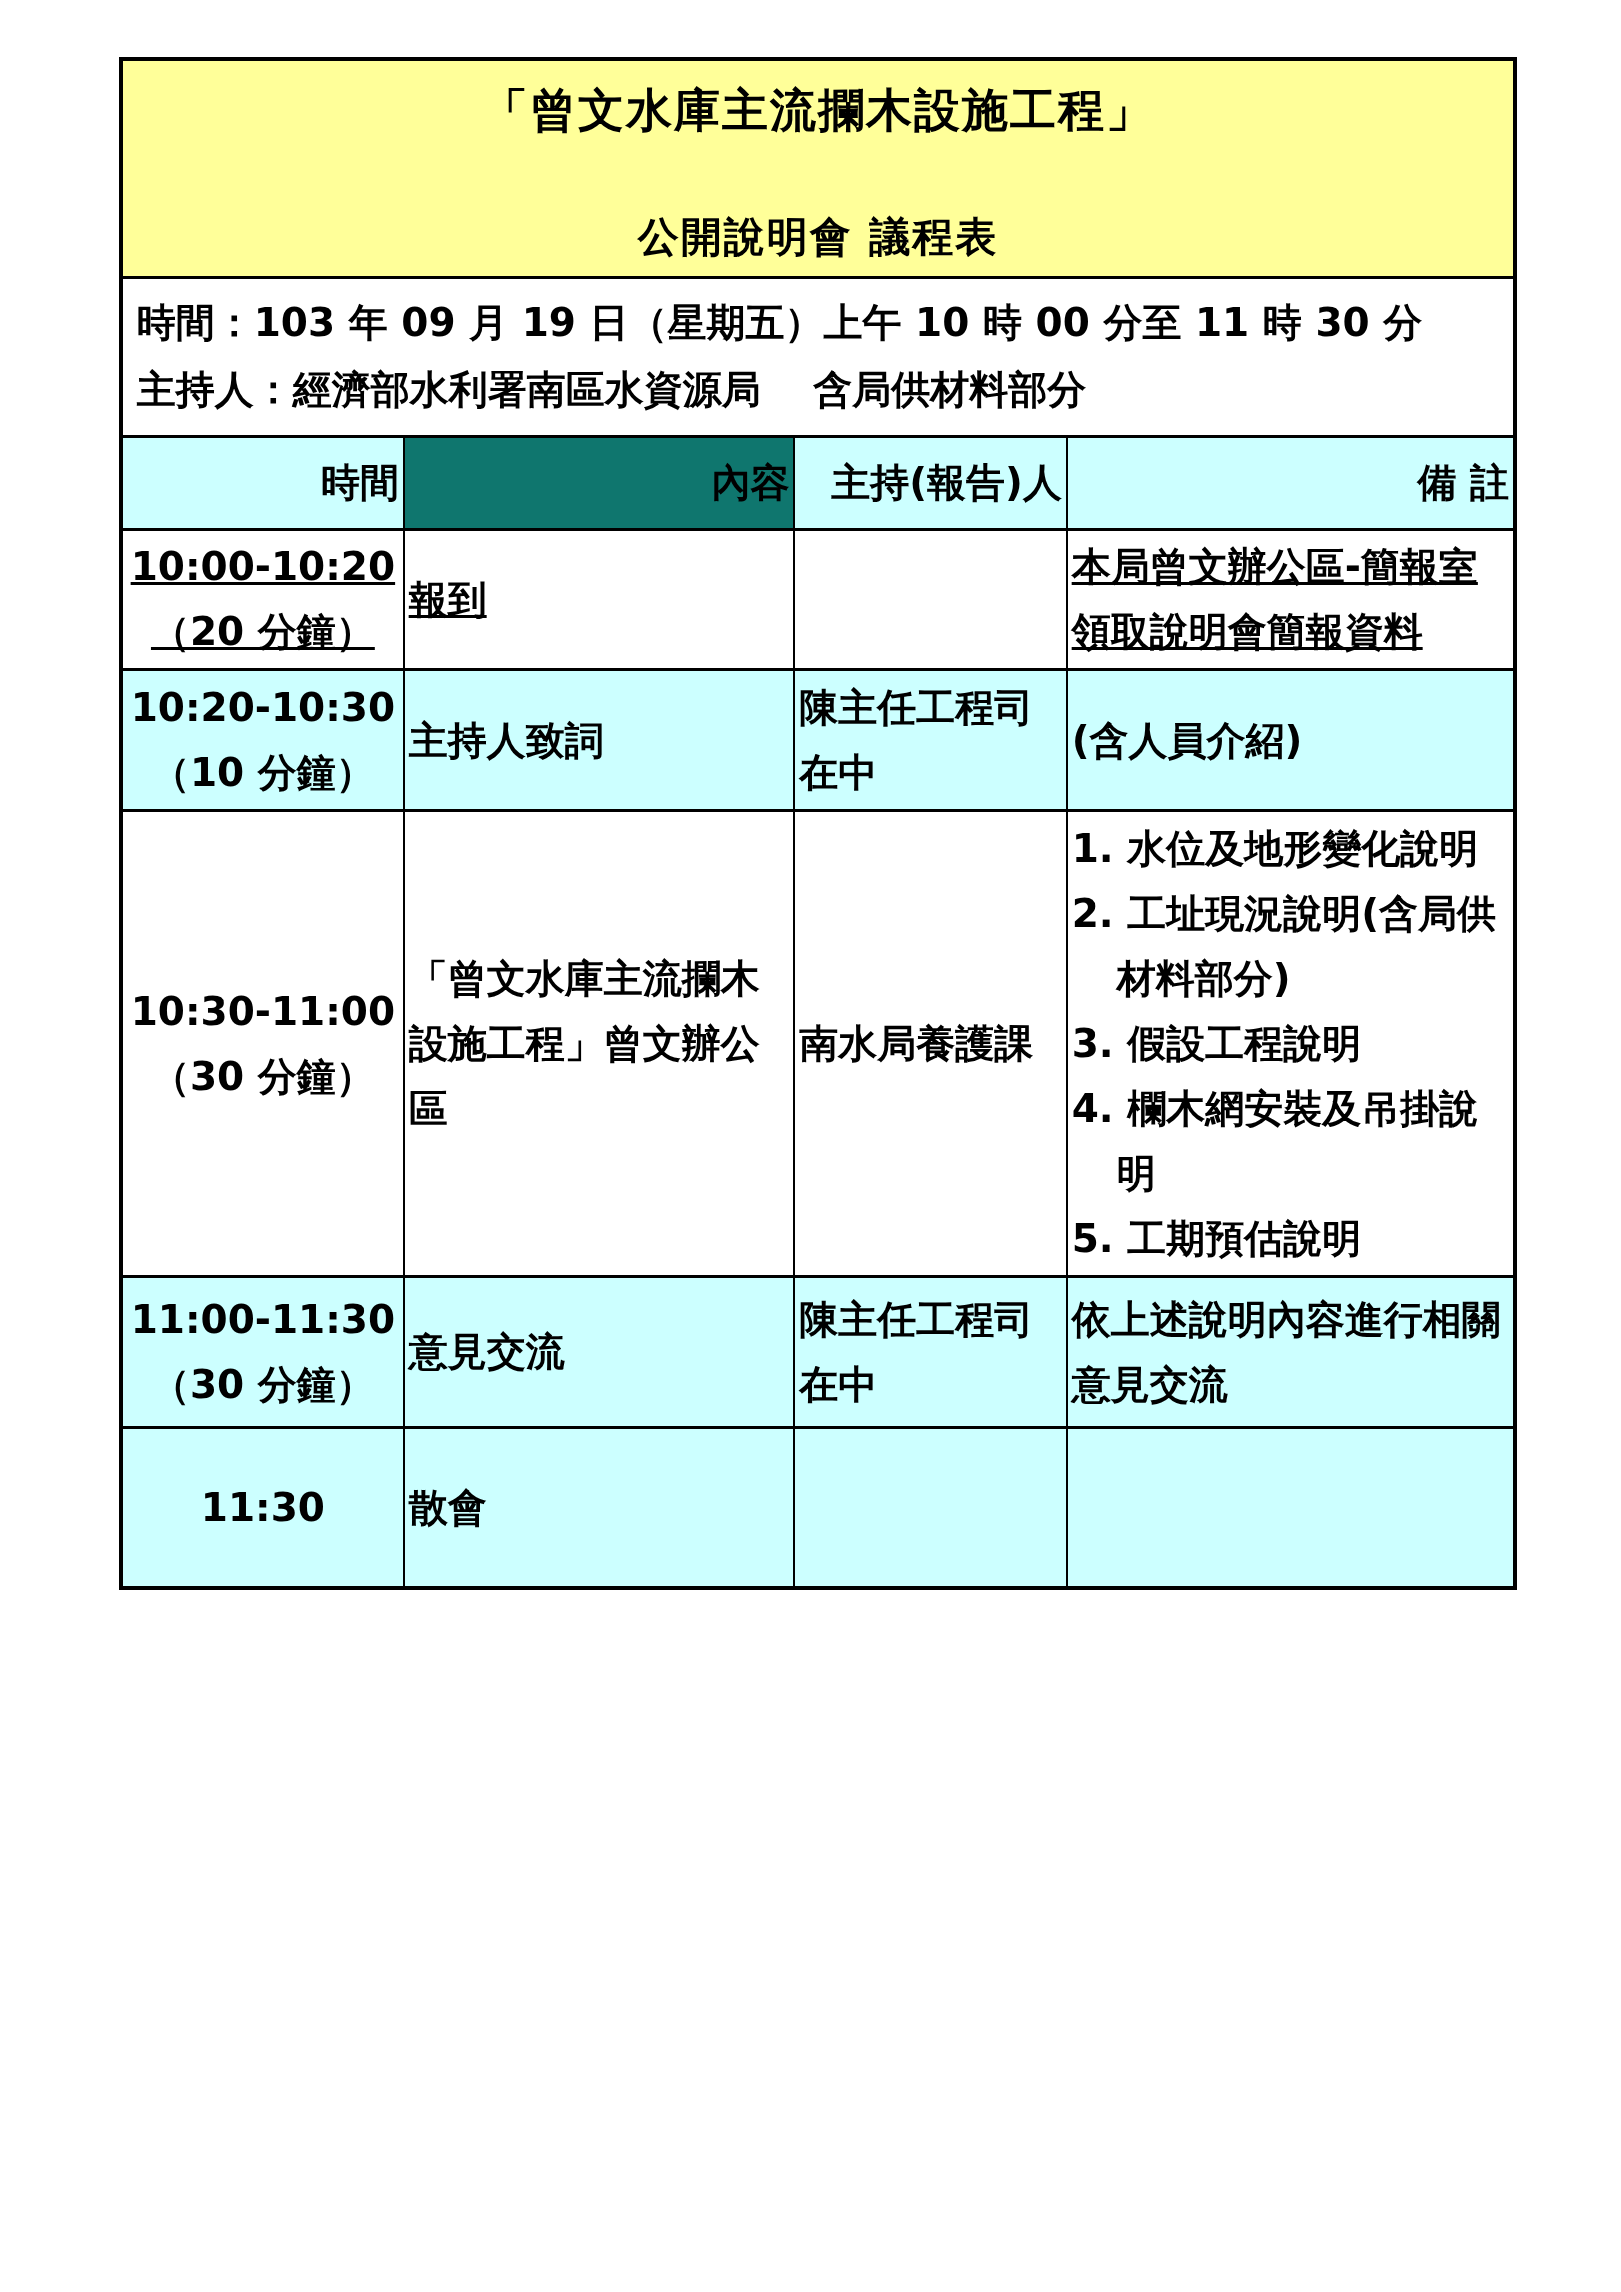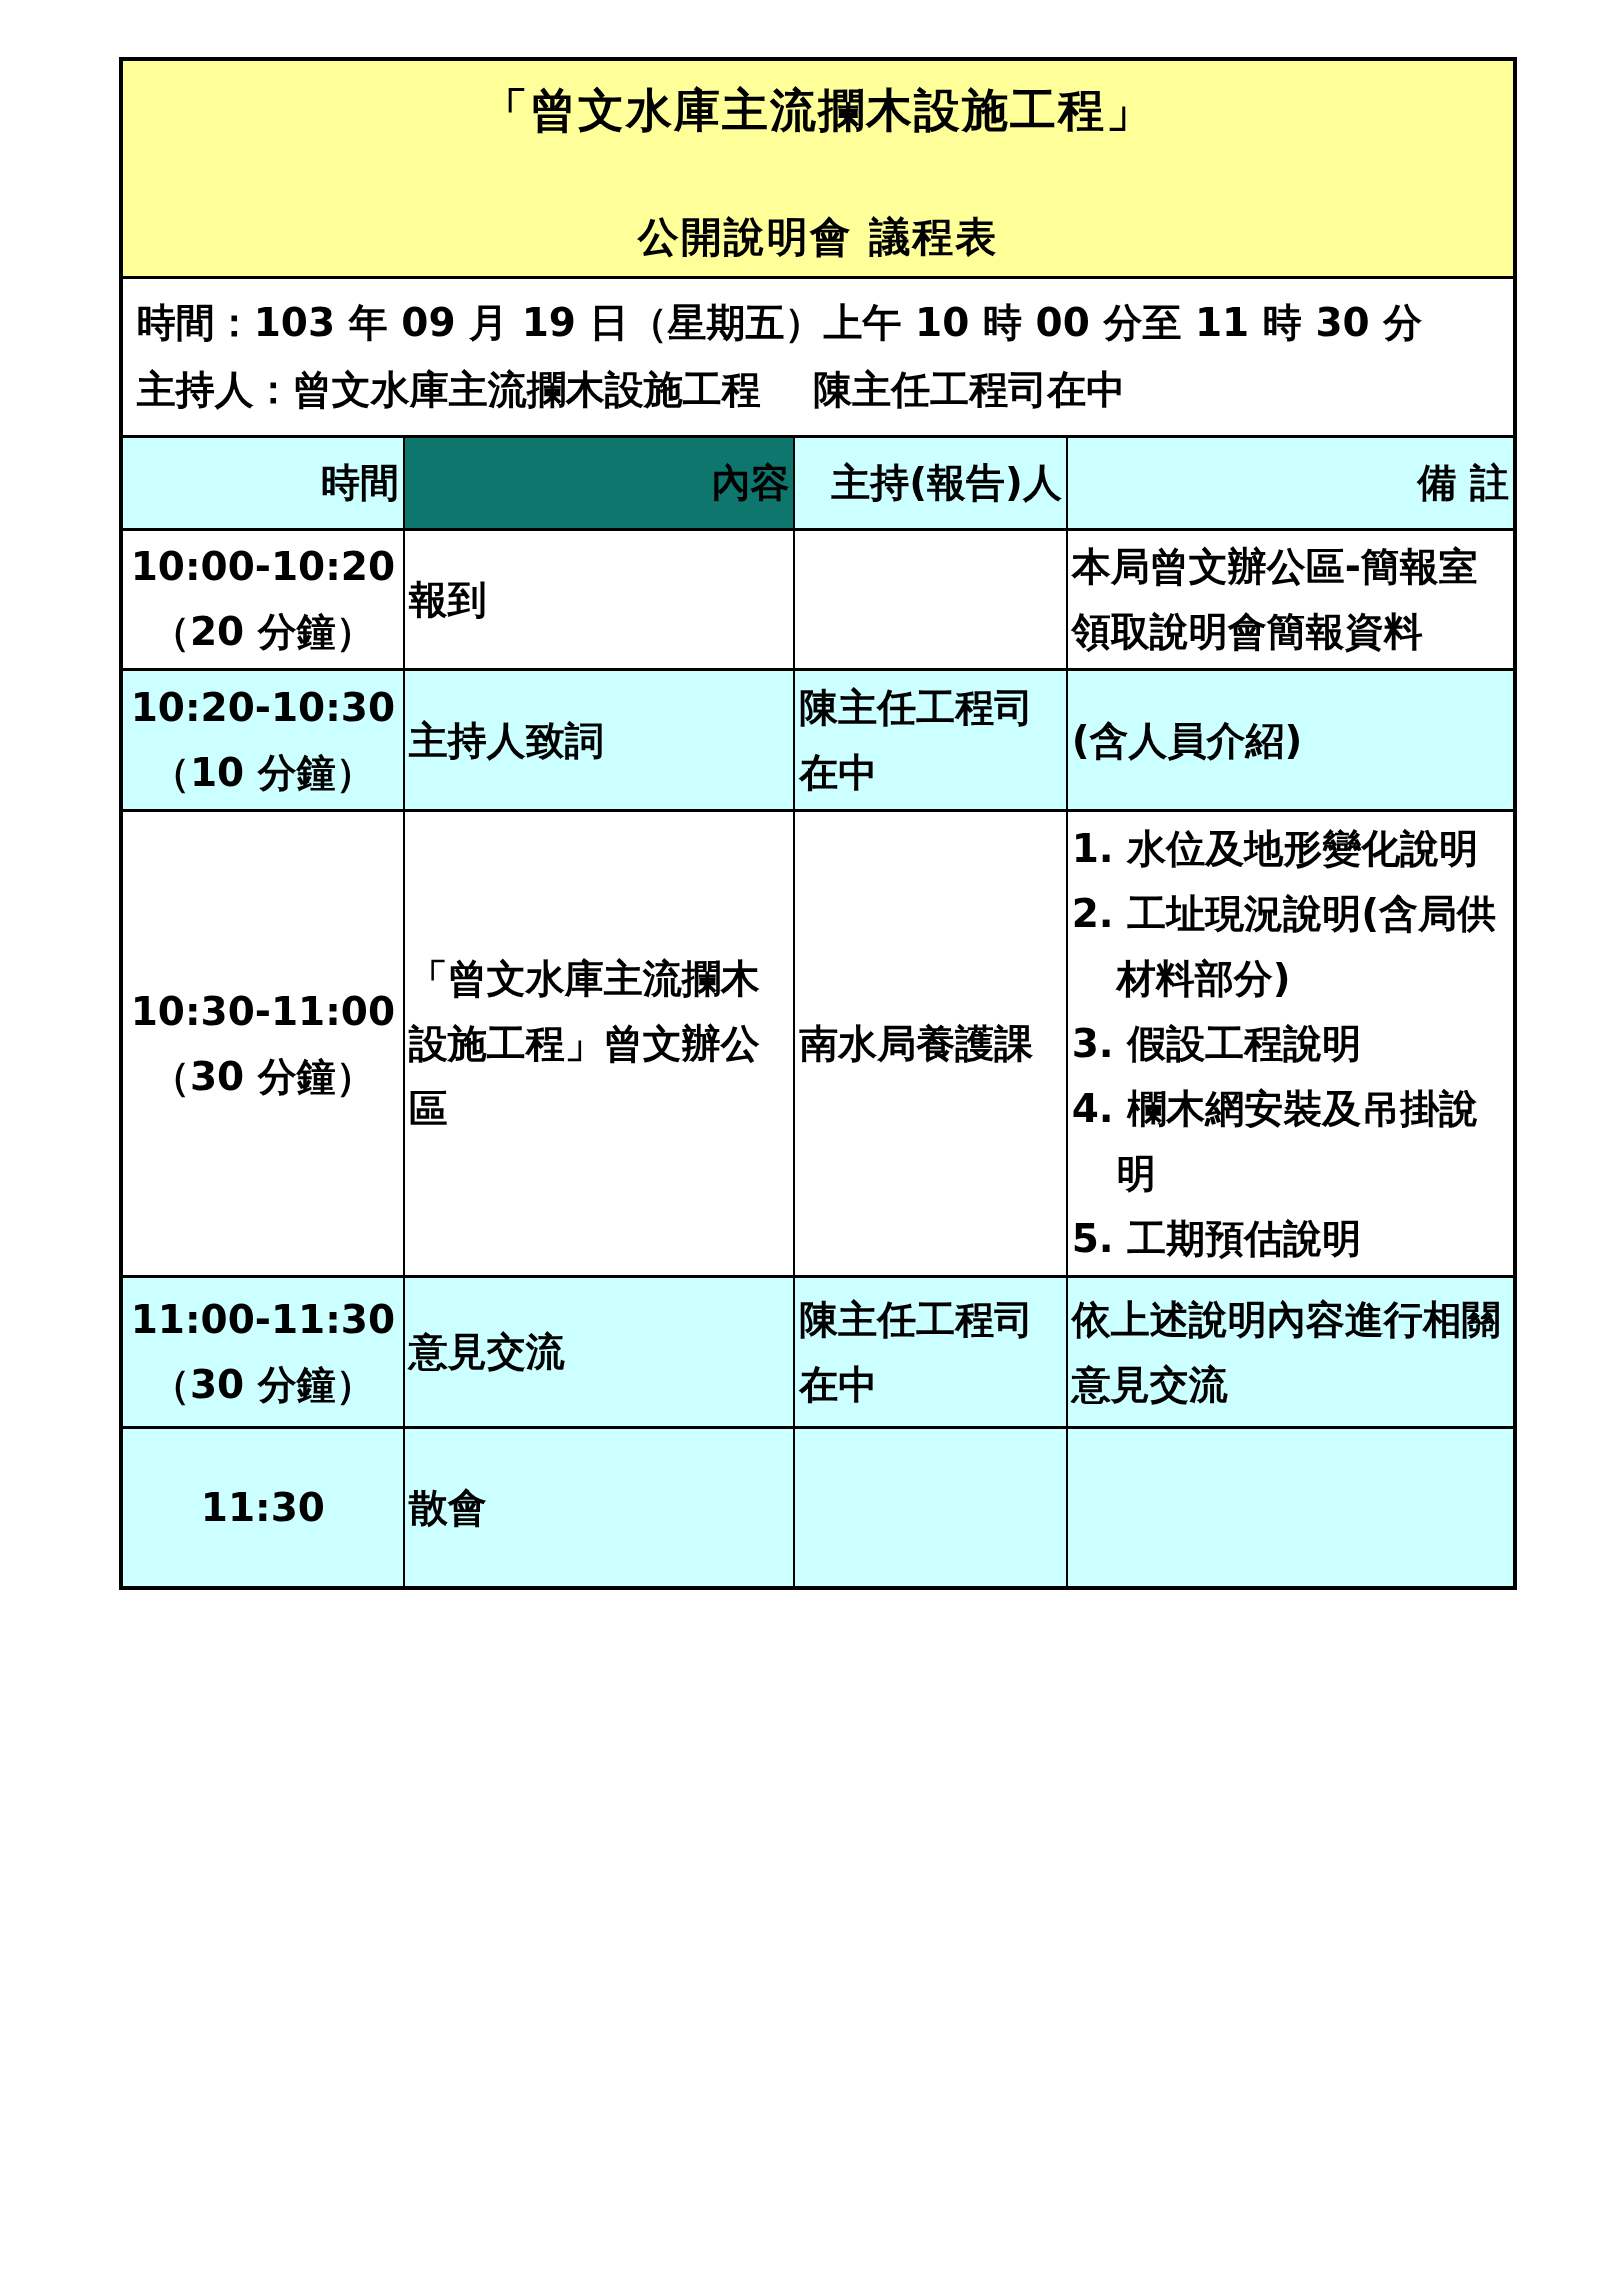--- a/index.html
+++ b/index.html
@@ -92,21 +92,21 @@
     white-space: pre-line;
   }
   td.cell-content,
   td.cell-presenter,
   td.cell-remark {
     text-align: left;
     padding-left: 7.8px;
     padding-right: 3.9px;
   }
   
-  tbody tr:nth-child(1) { height: 133px; }
+  tbody tr:nth-child(1) { height: 133px; text-decoration: underline; }
   tbody tr:nth-child(2) { height: 127px; }
   tbody tr:nth-child(3) { height: 398px; }
   tbody tr:nth-child(4) { height: 151px; margin-top: 28px; }
   tbody tr:nth-child(5) { height: 159px; }
 
   .remark-line { }
   .remark-line.hang {
     padding-left: 45px;
     text-indent: -45px;
   }
@@ -116,21 +116,21 @@
 
 <div class="sheet">
 
   <div class="title-block" style="background: rgb(255, 255, 153);">
     <div class="doc-title">「曾文水庫主流攔木設施工程」</div>
     <div class="doc-subtitle">公開說明會 議程表</div>
   </div>
 
   <div class="meta-block">
     <div>時間：103 年 09 月 19 日（星期五）上午 10 時 00 分至 11 時 30 分</div>
-    <div>主持人：曾文水庫主流攔木設施工程　 陳主任工程司在中</div>
+    <div>主持人：經濟部水利署南區水資源局　 含局供材料部分</div>
   </div>
 
   <table class="agenda">
     <colgroup>
       <col class="col-time">
       <col class="col-content">
       <col class="col-presenter">
       <col class="col-remark">
     </colgroup>
     <thead>

